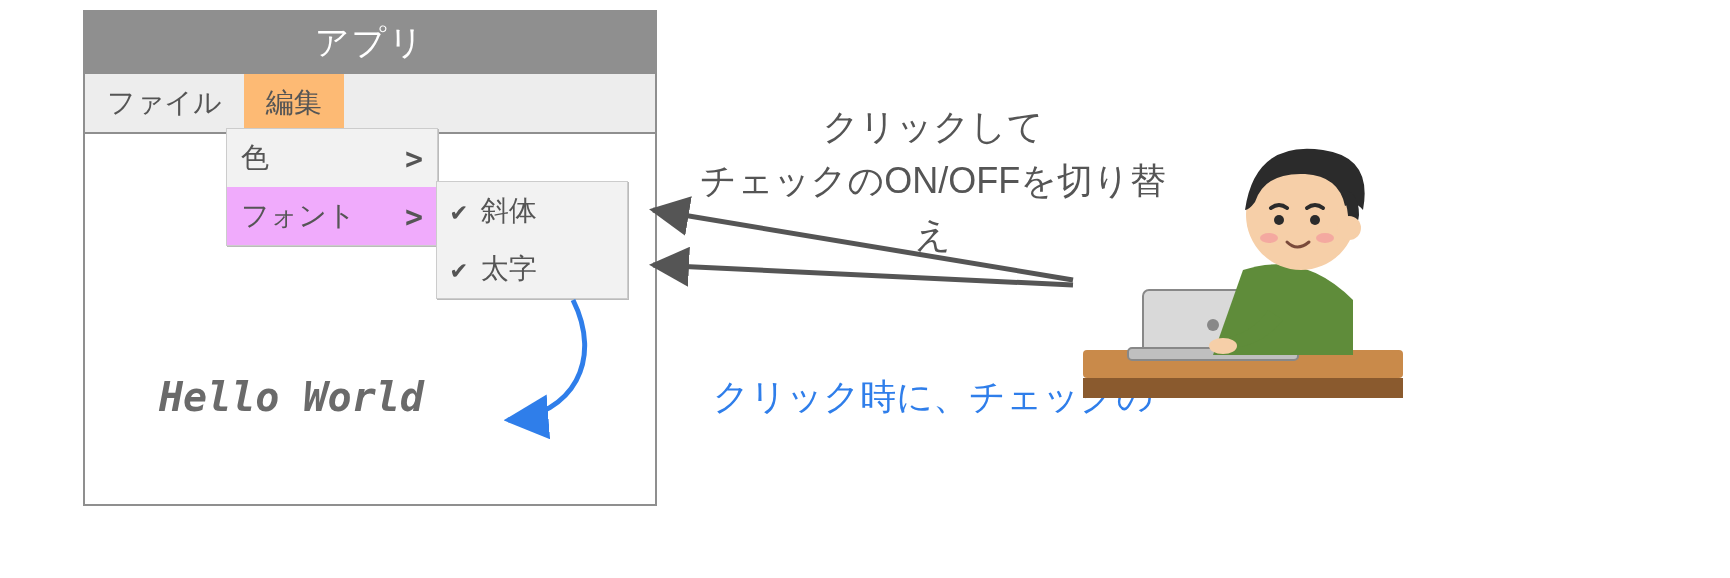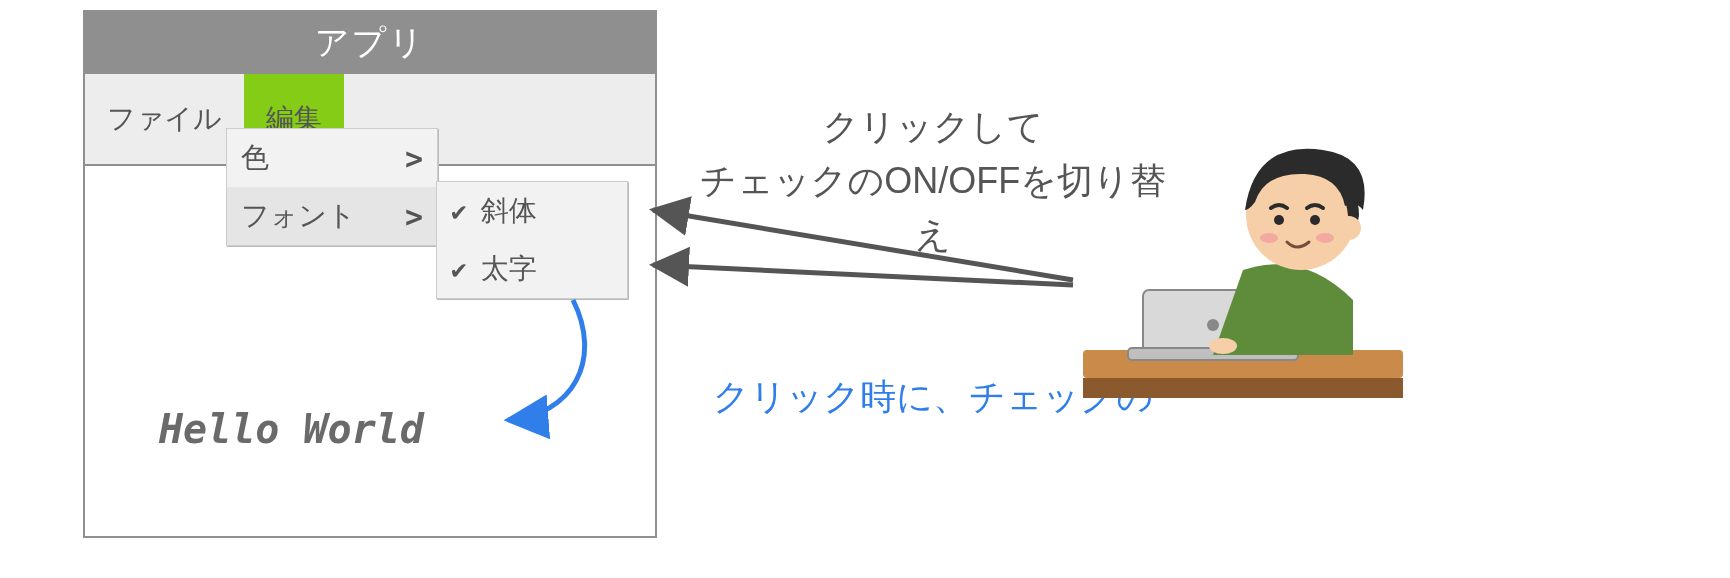--- a/index.html
+++ b/index.html
@@ -1,30 +1,30 @@
 <!DOCTYPE html>
 <html><head>
 <meta charset="utf-8">
 <style>
   html,body{margin:0;padding:0;width:1730px;height:578px;background:#fff;font-family:"Hiragino Kaku Gothic ProN","Meiryo",sans-serif;color:#555;}
   .stage{position:relative;width:1730px;height:578px;margin-left:13px;}
   
   .app-window{position:absolute;left:70px;top:10px;width:570px;border:2px solid #8f8f8f;background:#fff;}
   .titlebar{background:#8f8f8f;color:#fff;text-align:center;font-size:34px;padding:8px 0;letter-spacing:2px;}
   .menubar{display:flex;align-items:stretch;background:#ededed;border-bottom:2px solid #8f8f8f;}
-  .menu-item{font-size:28px;color:#555;padding:26px 22px;cursor:default;}
-  .menu-item.active{background:#84cc16;font-family:Liberation Mono, monospace;}
+  .menu-item{font-size:28px;color:#555;padding:10px 22px;cursor:default;}
+  .menu-item.active{background:#fdba74;font-family:Liberation Mono, monospace;}
   .client-area{position:relative;height:370px;}
   .display-text{position:absolute;left:74px;top:240px;font-family:monospace;font-size:40px;font-weight:bold;font-style:italic;color:#6a6a6a;}
   
   .submenu{position:absolute;left:213px;top:128px;width:210px;border:1px solid #ccc;box-shadow:1px 1px 0 #bbb;}
   .submenu .row{display:flex;justify-content:space-between;align-items:center;font-size:28px;padding:10px 14px;cursor:default;}
   .submenu .row span.arrow{font-weight:bold;font-family:monospace;font-size:30px;}
   .submenu .row.normal{background:#f2f2f2;}
-  .submenu .row.hover{background:#e5e5e5;}
+  .submenu .row.hover{background:#f0abfc;}
   .checkmenu{position:absolute;left:423px;top:181px;width:190px;border:1px solid #ccc;box-shadow:1px 1px 0 #bbb;background:#f2f2f2;}
   .checkmenu .row{display:flex;align-items:center;font-size:28px;padding:10px 14px;cursor:default;gap:14px;}
   .checkmenu .check{font-family:monospace;font-size:26px;}
   
   .note{position:absolute;font-size:36px;color:#555;text-align:center;line-height:1.5;}
   .note.blue{color:#2f7eea;}
   .note.top{left:680px;top:100px;width:480px;}
   .note.bottom{left:660px;top:370px;width:520px;}
   
   svg.overlay{position:absolute;left:0;top:0;width:1730px;height:578px;pointer-events:none;}

